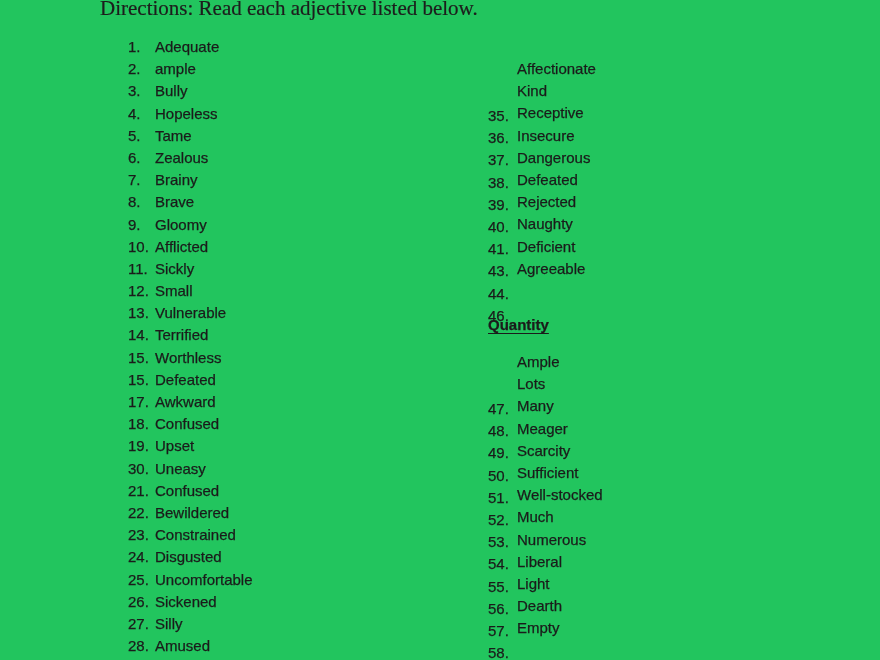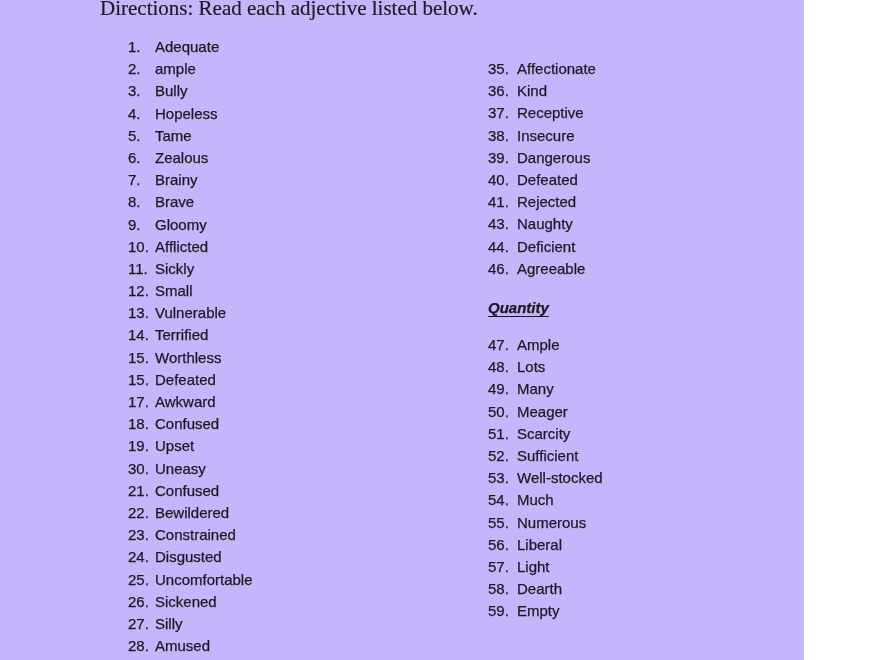--- a/index.html
+++ b/index.html
@@ -10,23 +10,23 @@
     width: 880px;
     height: 660px;
     background: #ffffff;
     overflow: hidden;
     position: relative;
     font-family: "Liberation Sans", sans-serif;
   }
   .page {
     position: absolute;
     left: 0; top: 0;
-    width: 804px;
+    width: 880px;
     height: 660px;
-    background: #c4b5fd;
+    background: #22c55e;
   }
   .directions {
     position: absolute;
     left: 100px;
     top: -4px;
     font-family: "Liberation Serif", serif;
     font-size: 21px;
     line-height: 1.15;
     color: #1d1d1d;
     white-space: nowrap;
@@ -46,29 +46,29 @@
     line-height: 22.2px;
     white-space: nowrap;
   }
   .num {
     flex: 0 0 27px;
     width: 27px;
   }
   .col-right .num {
     flex-basis: 29px;
     width: 29px;
+    margin-top: 47px;
   }
   .quantity-heading {
-    margin-top: 17px;
+    margin-top: 34px;
     height: 22.2px;
     line-height: 22.2px;
     font-weight: bold;
     text-decoration: underline;
     text-underline-offset: 3px;
-    font-style: italic;
   }
   .sublist-bottom {
     margin-top: 15px;
   }
 </style>
 </head>
 <body>
 
 <div class="page">
 

